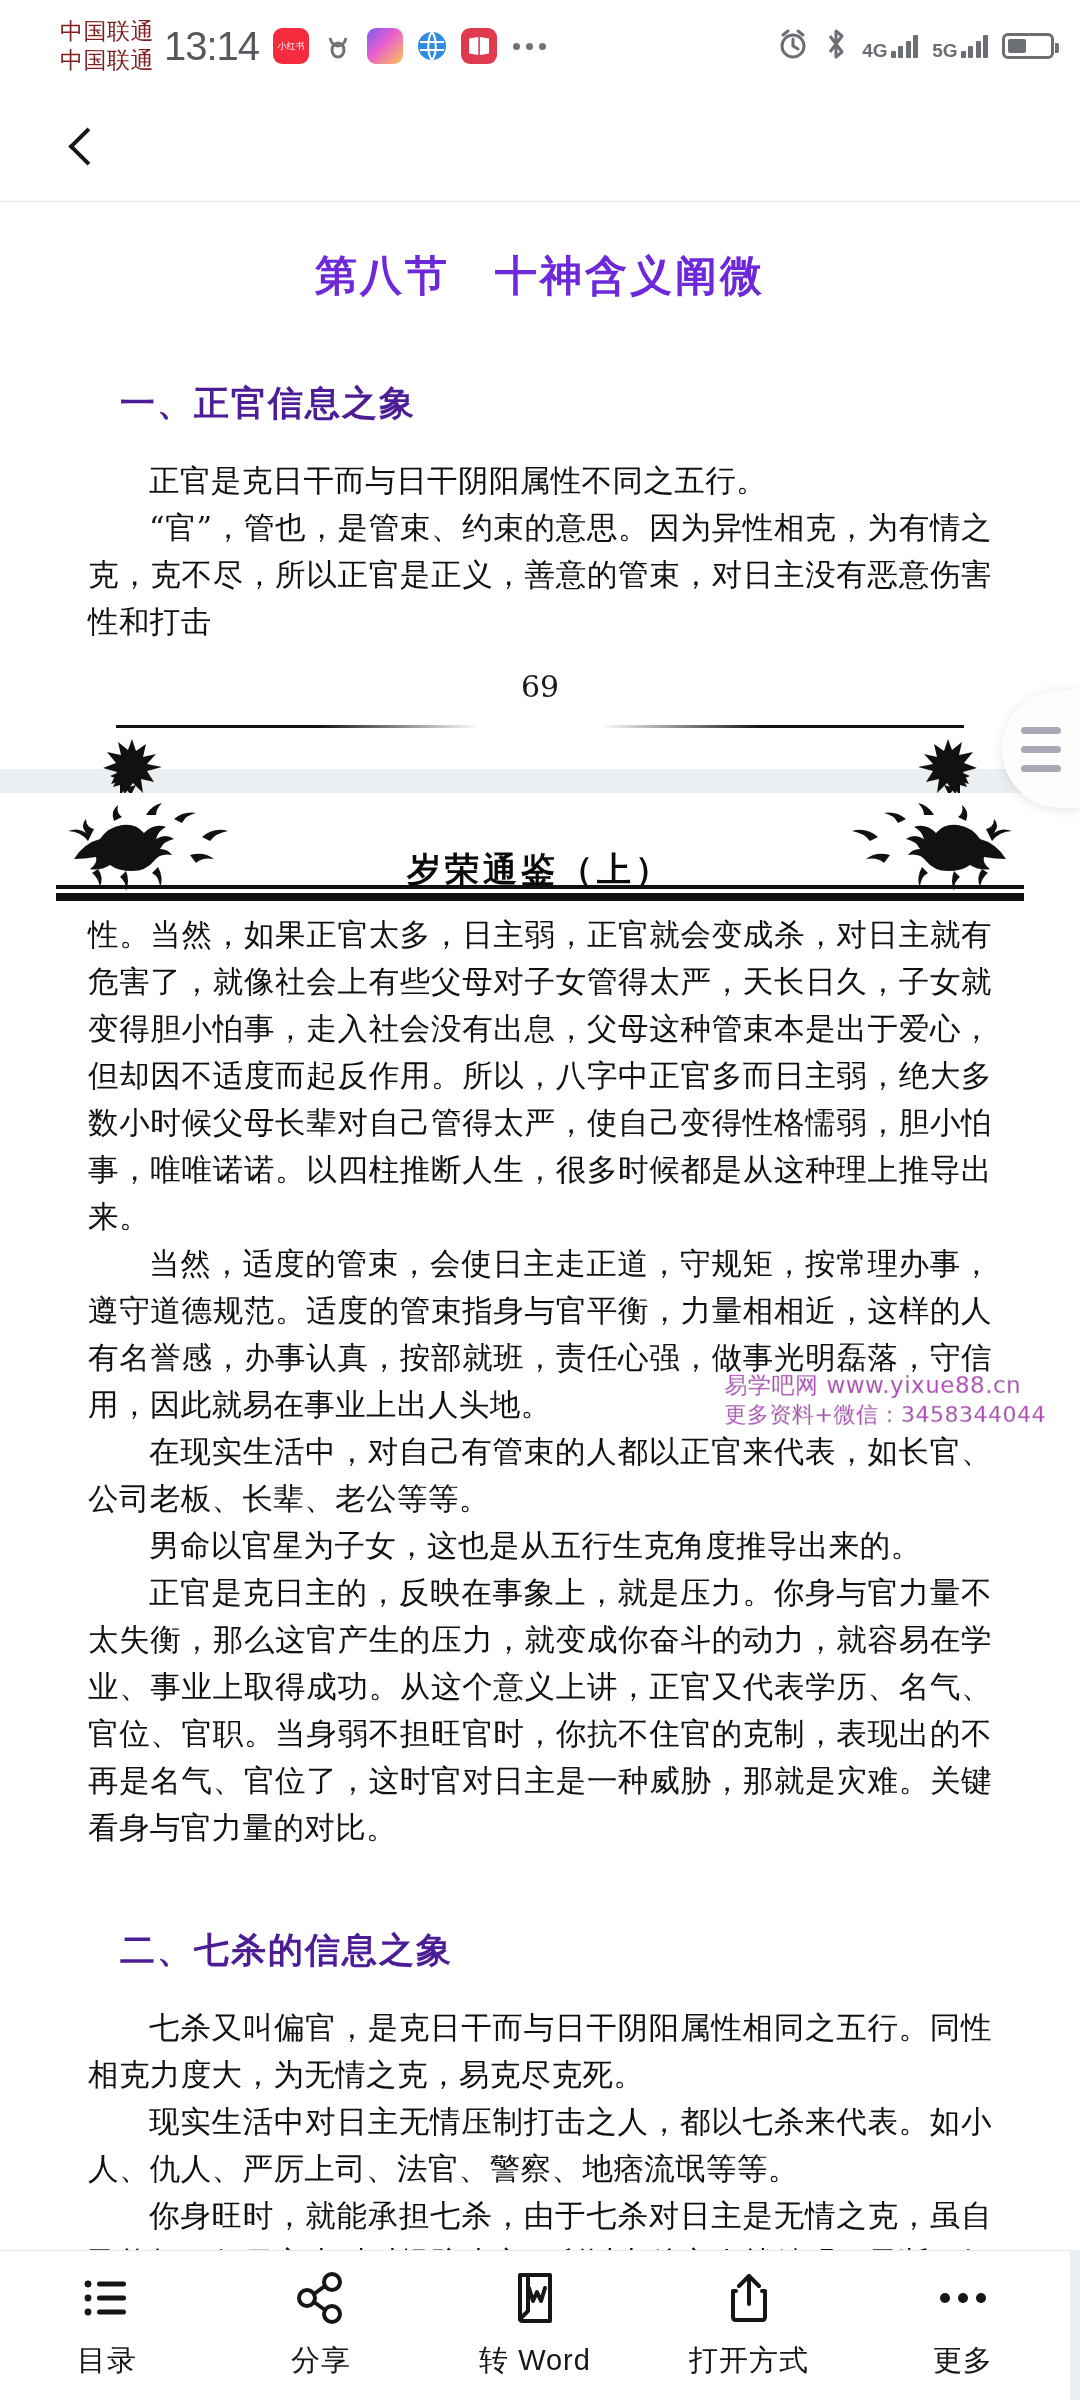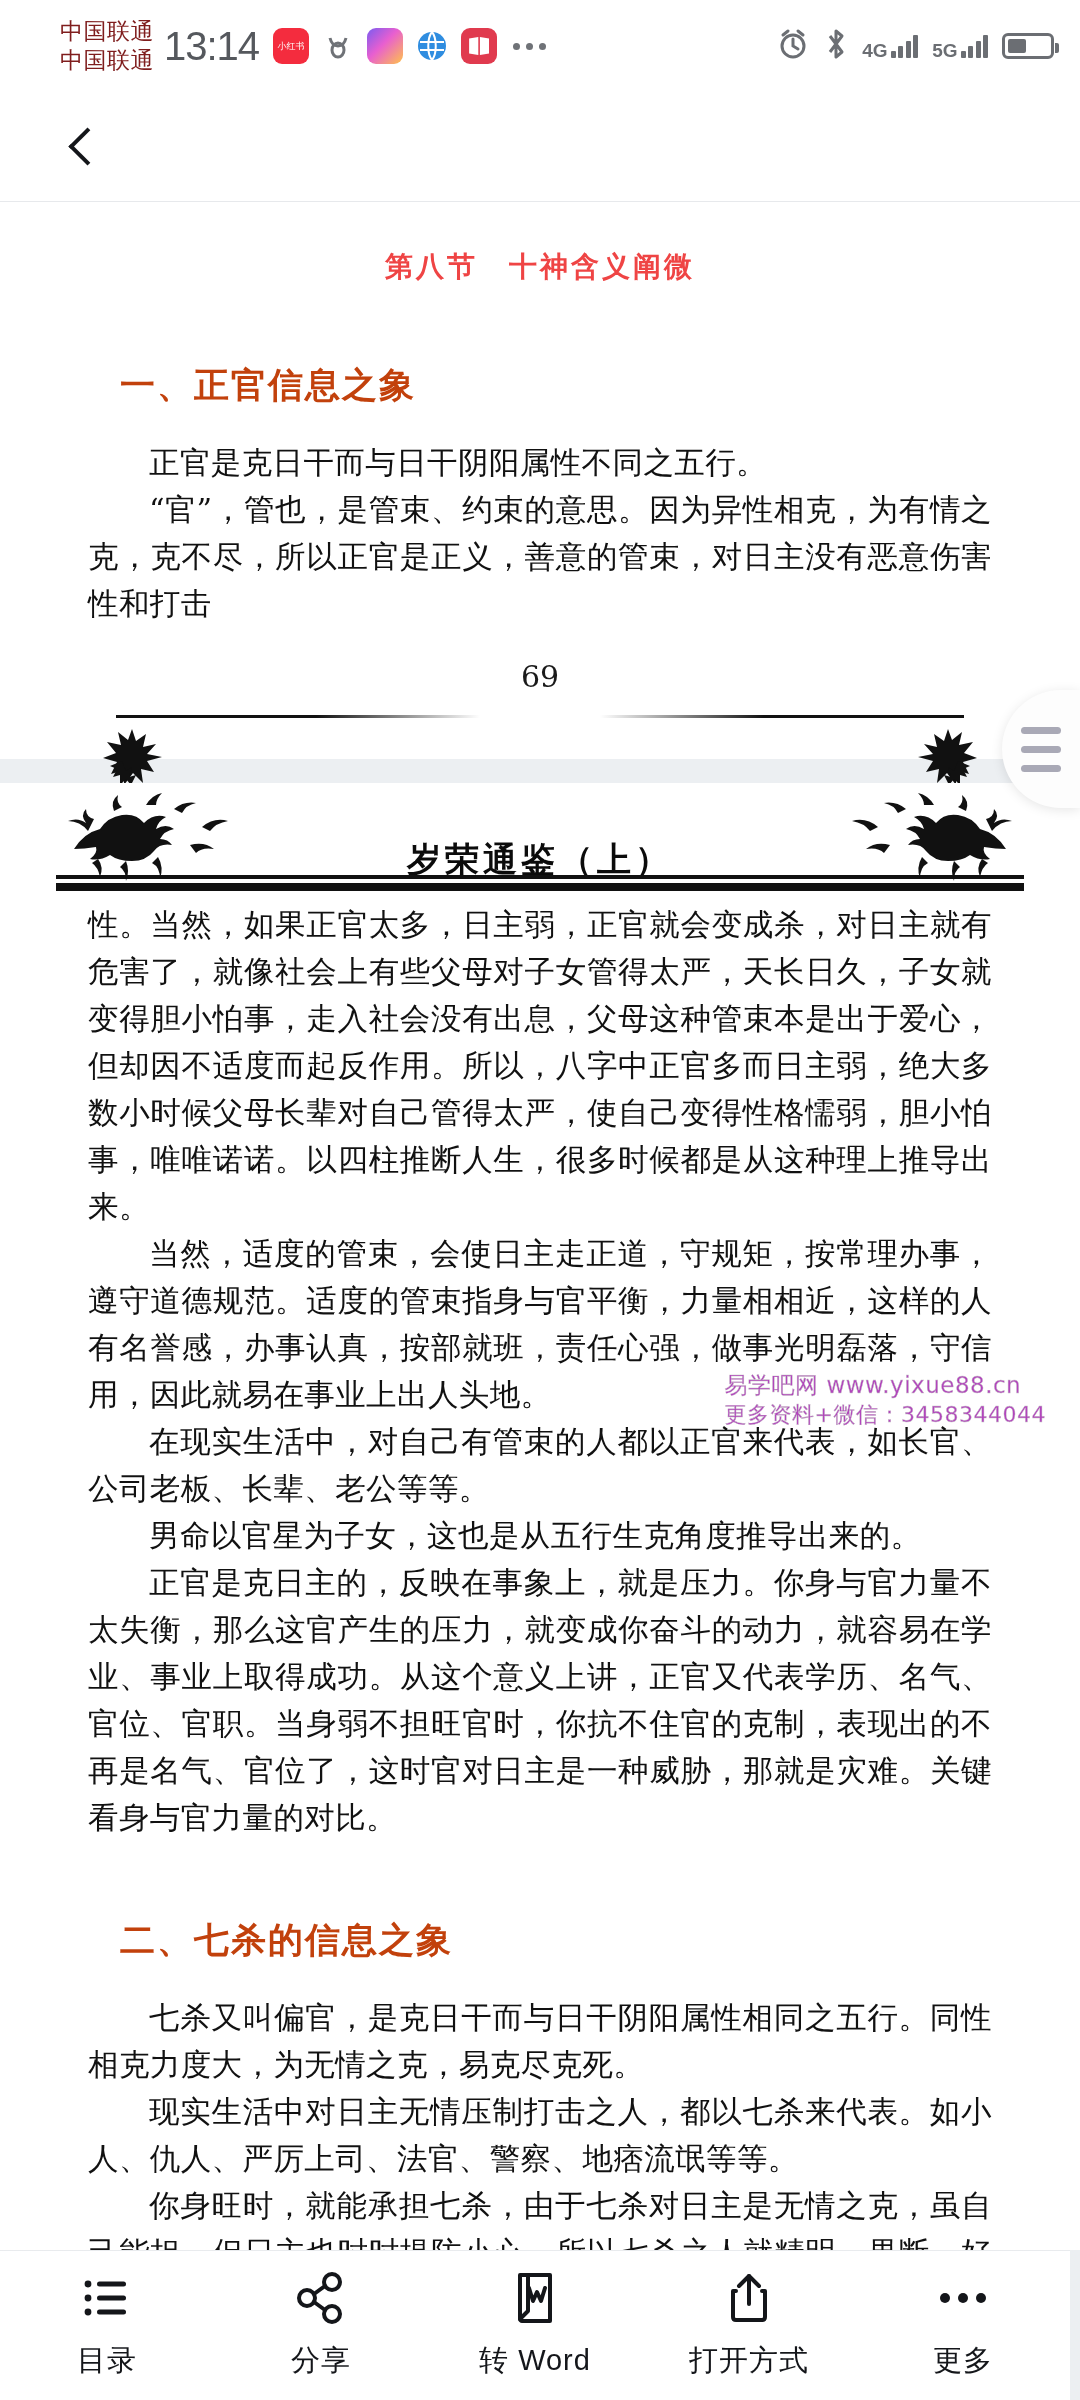--- a/index.html
+++ b/index.html
@@ -100,43 +100,43 @@
     position:absolute; top:202px; left:0; right:0; bottom:150px;
     background:#eceff2; overflow:hidden;
   }
   .page{
     background:#fff; width:1080px; position:relative;
     padding:0 60px;
   }
   .page + .page{ margin-top:24px; }
 
   .sec-title{
-    text-align:center; font-size:28px; font-weight:bold;
+    text-align:center; font-size:42px; font-weight:bold;
     font-family:"DejaVu Serif","Liberation Serif",serif;
-    letter-spacing:3px; color:#ef4444;
+    letter-spacing:3px; color:#6d28d9;
     padding-top:46px;
   }
   .sub-title{
     font-size:35px; font-weight:bold;
     font-family:"DejaVu Serif","Liberation Serif",serif;
-    color:#c2410c; letter-spacing:2px;
+    color:#4c1d95; letter-spacing:2px;
     margin:76px 0 30px 60px;
   }
   .para{
     font-family:"DejaVu Serif","Liberation Serif",serif;
     font-size:30.5px; line-height:47px; color:#111;
     text-align:justify; text-justify:inter-ideograph;
     letter-spacing:.4px;
     margin:0 28px;
   }
   .para.indent{ text-indent:2em; }
 
   
   .pagefoot{
-    position:relative; height:96px; margin-top:36px;
+    position:relative; height:96px; margin-top:28px;
   }
   .pagenum{
     position:absolute; top:-4px; left:0; right:0; text-align:center;
     font-family:"DejaVu Serif","Liberation Serif",serif;
     font-size:30px; color:#1a1a1a;
   }
   .rule-wrap{
     position:absolute; top:48px; left:56px; right:56px; height:10px;
     display:flex; align-items:center;
   }

